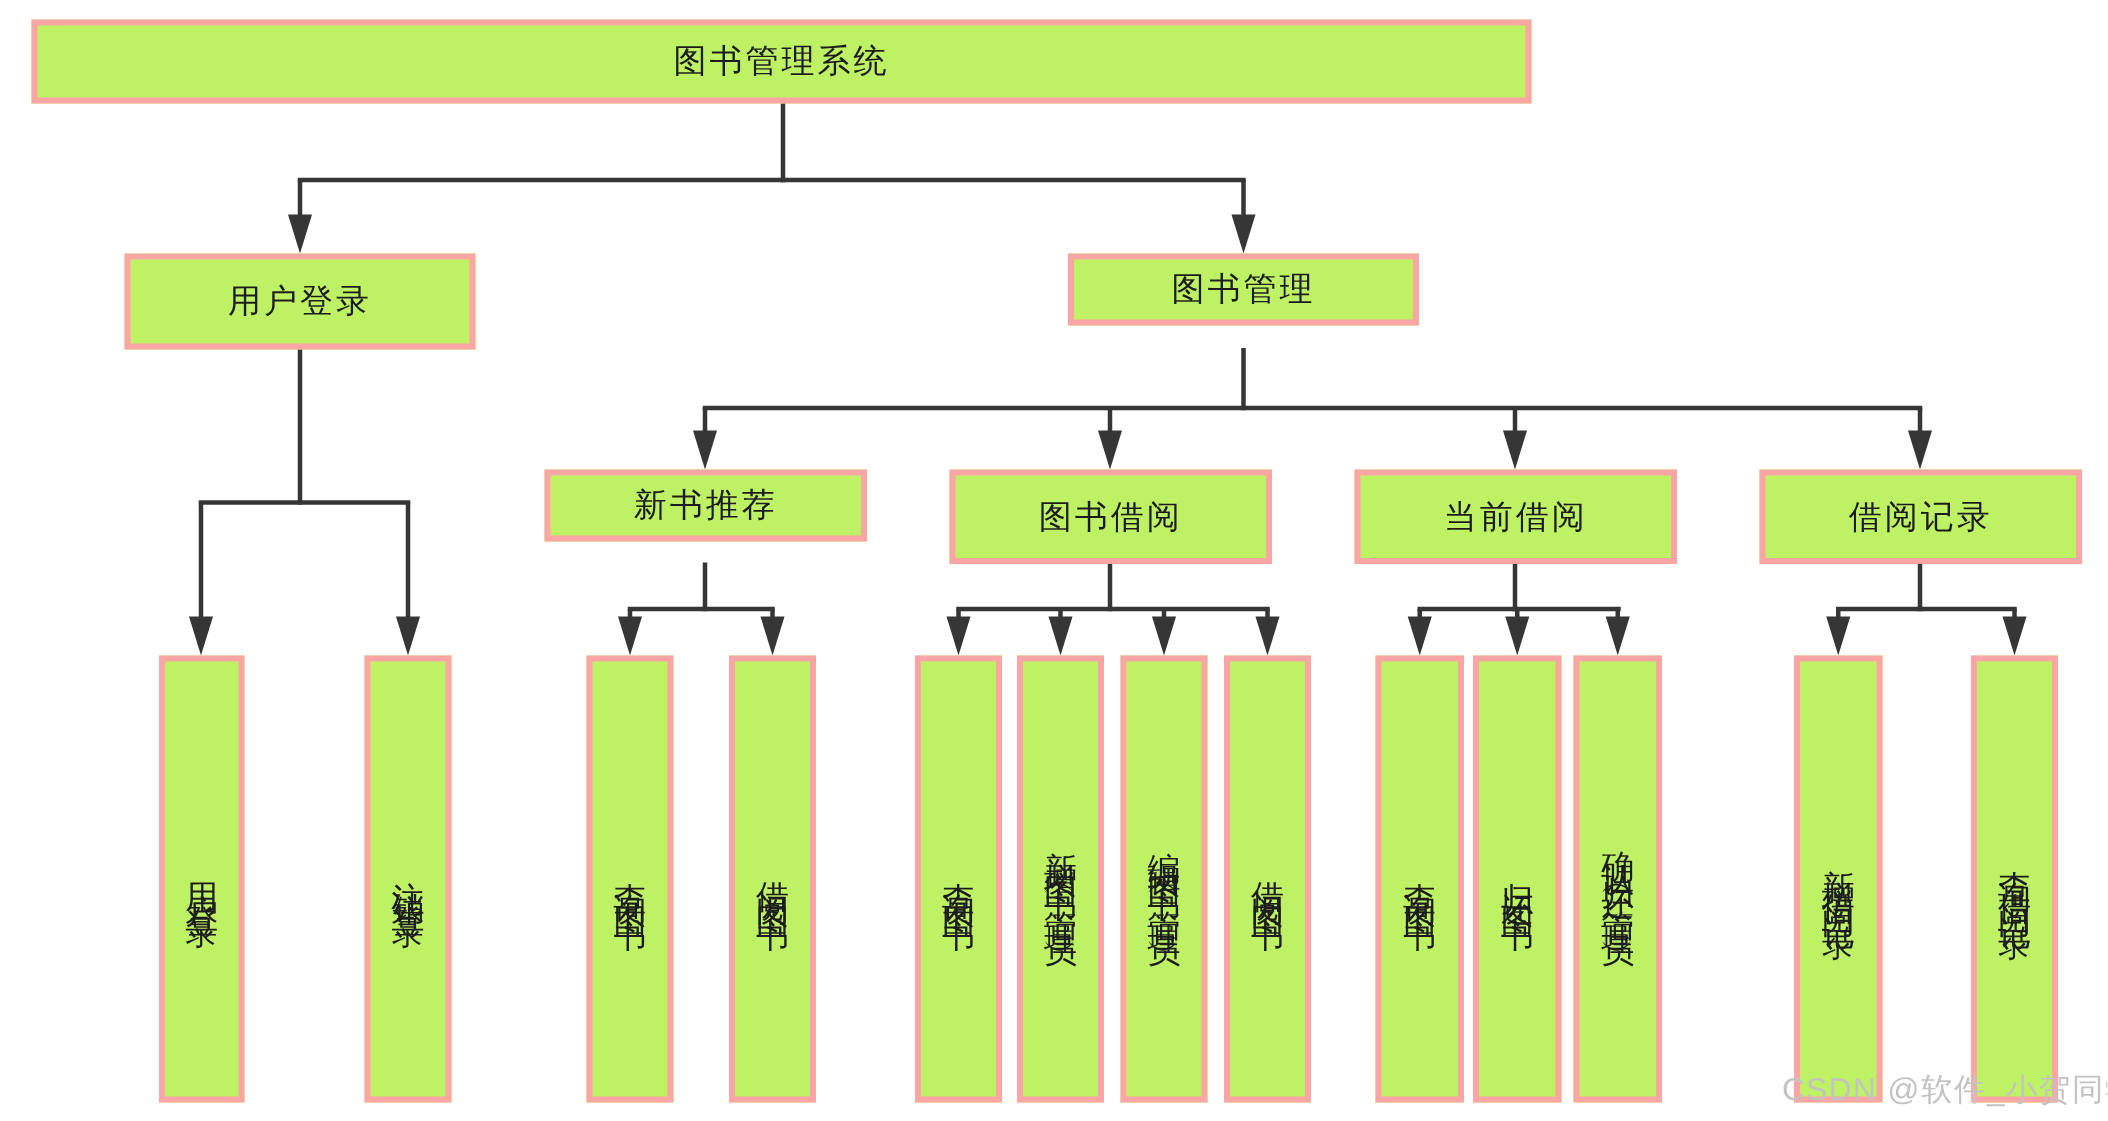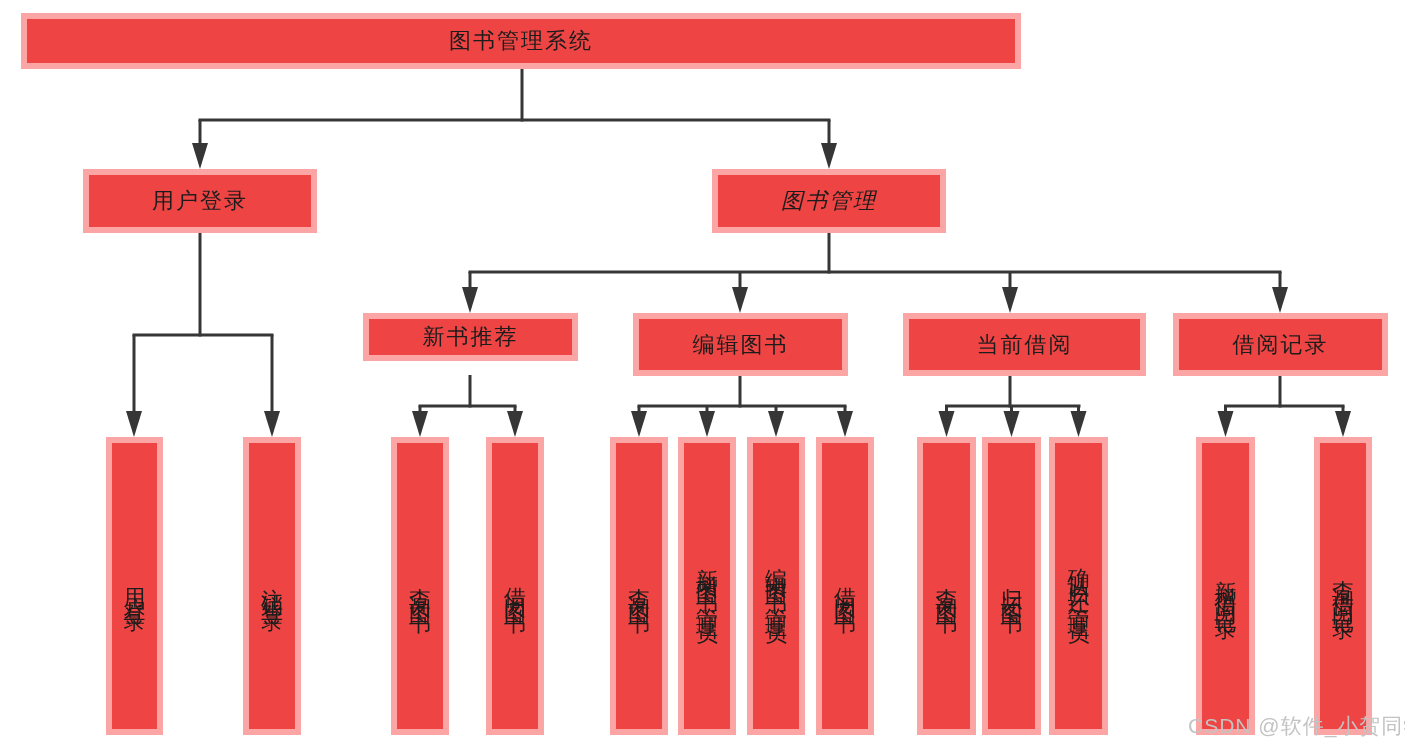--- a/index.html
+++ b/index.html
@@ -14,22 +14,22 @@
   .connectors {
     position: absolute;
     left: 0; top: 0;
     width: 1405px; height: 747px;
   }
   .connectors line { stroke: #363636; stroke-width: 3; }
   .connectors polygon { fill: #363636; }
   .node {
     position: absolute;
     box-sizing: border-box;
-    border: 6px solid #fca5a5;
-    background: #ef4444;
+    border: 4px solid #fca5a5;
+    background: #bef264;
     display: flex;
     align-items: center;
     justify-content: center;
     color: #1c1c1c;
   }
   .h-label {
     font-size: 22px;
     letter-spacing: 2px;
     white-space: nowrap;
     line-height: 1;
@@ -132,31 +132,31 @@
     </g>
   </svg>
 
   <div class="node" style="left:21px; top:13px; width:1000px; height:56px;">
     <span class="h-label">图书管理系统</span>
   </div>
 
   <div class="node" style="left:83px; top:169px; width:234px; height:64px;">
     <span class="h-label">用户登录</span>
   </div>
-  <div class="node" style="left:712px; top:169px; width:234px; height:64px;font-style:italic;">
+  <div class="node" style="left:712px; top:169px; width:234px; height:48px;">
     <span class="h-label">图书管理</span>
   </div>
 
   <div class="node" style="left:363px; top:313px; width:215px; height:48px;">
     <span class="h-label">新书推荐</span>
   </div>
   <div class="node" style="left:633px; top:313px; width:215px; height:63px;">
-    <span class="h-label">编辑图书</span>
-  </div>
-  <div class="node" style="left:903px; top:313px; width:243px; height:63px;">
+    <span class="h-label">图书借阅</span>
+  </div>
+  <div class="node" style="left:903px; top:313px; width:215px; height:63px;">
     <span class="h-label">当前借阅</span>
   </div>
   <div class="node" style="left:1173px; top:313px; width:215px; height:63px;">
     <span class="h-label">借阅记录</span>
   </div>
 
   <div class="node" style="left:106px; top:437px; width:57px; height:298px;">
     <span class="v-label">用户登录</span>
   </div>
   <div class="node" style="left:243px; top:437px; width:58px; height:298px;">

